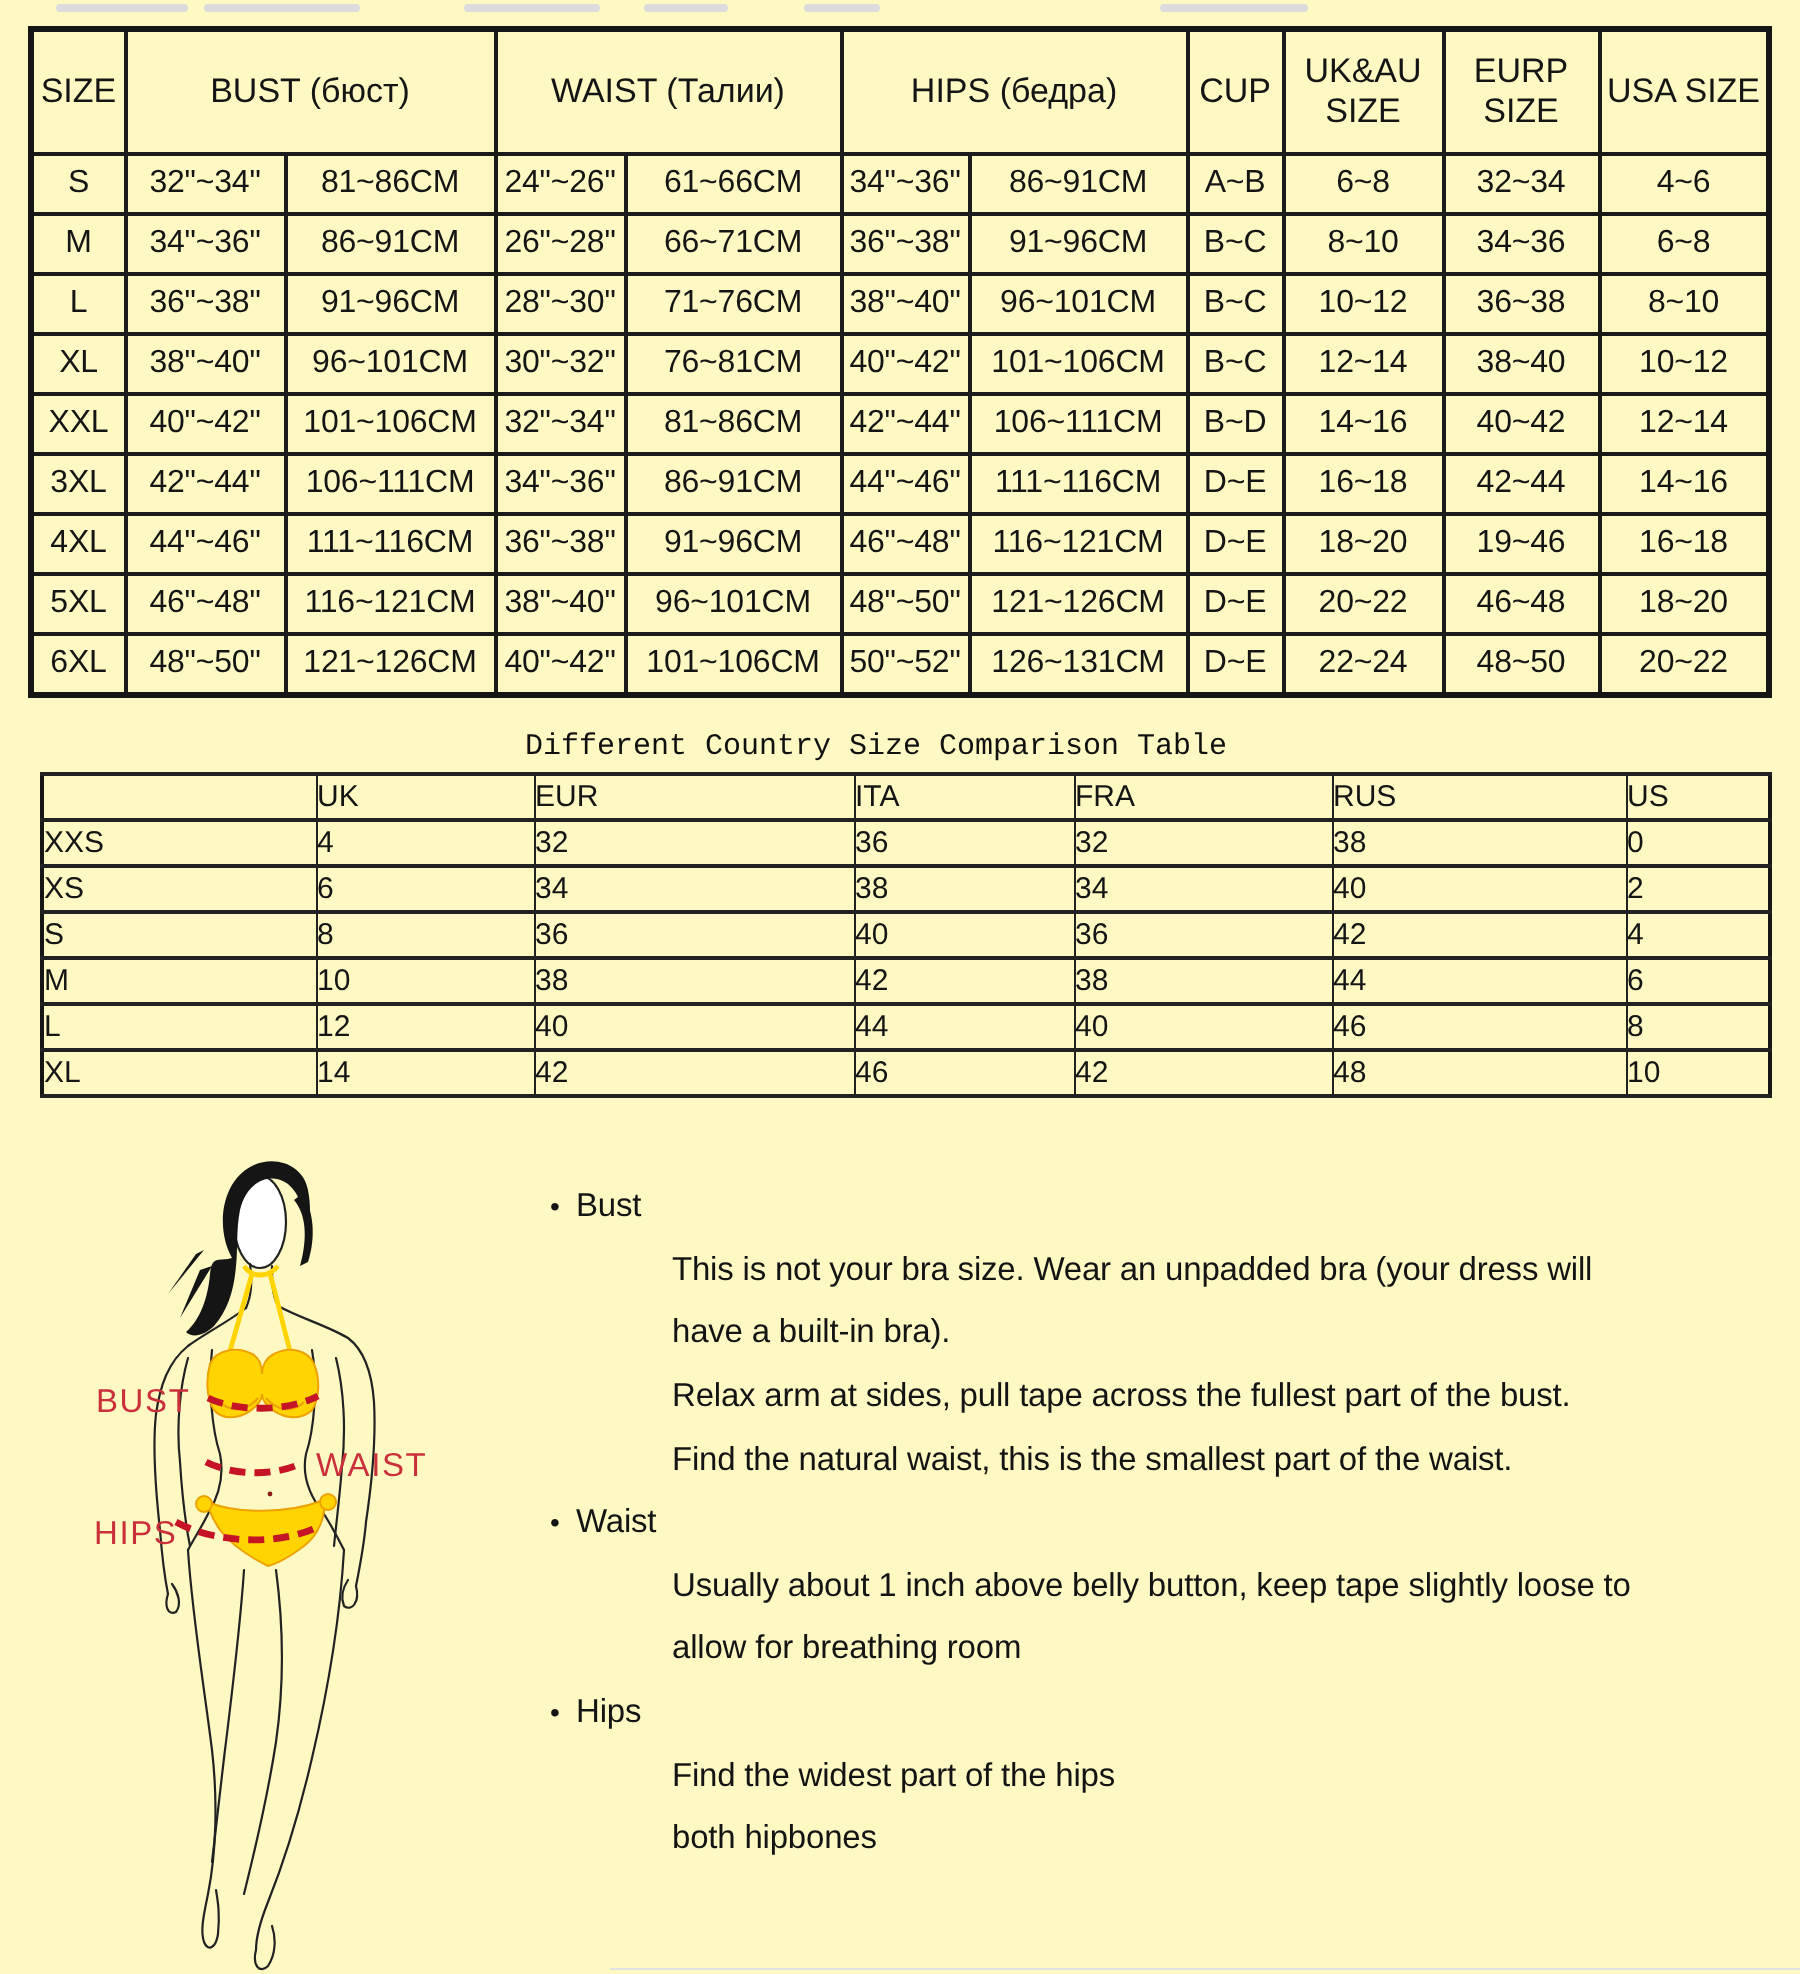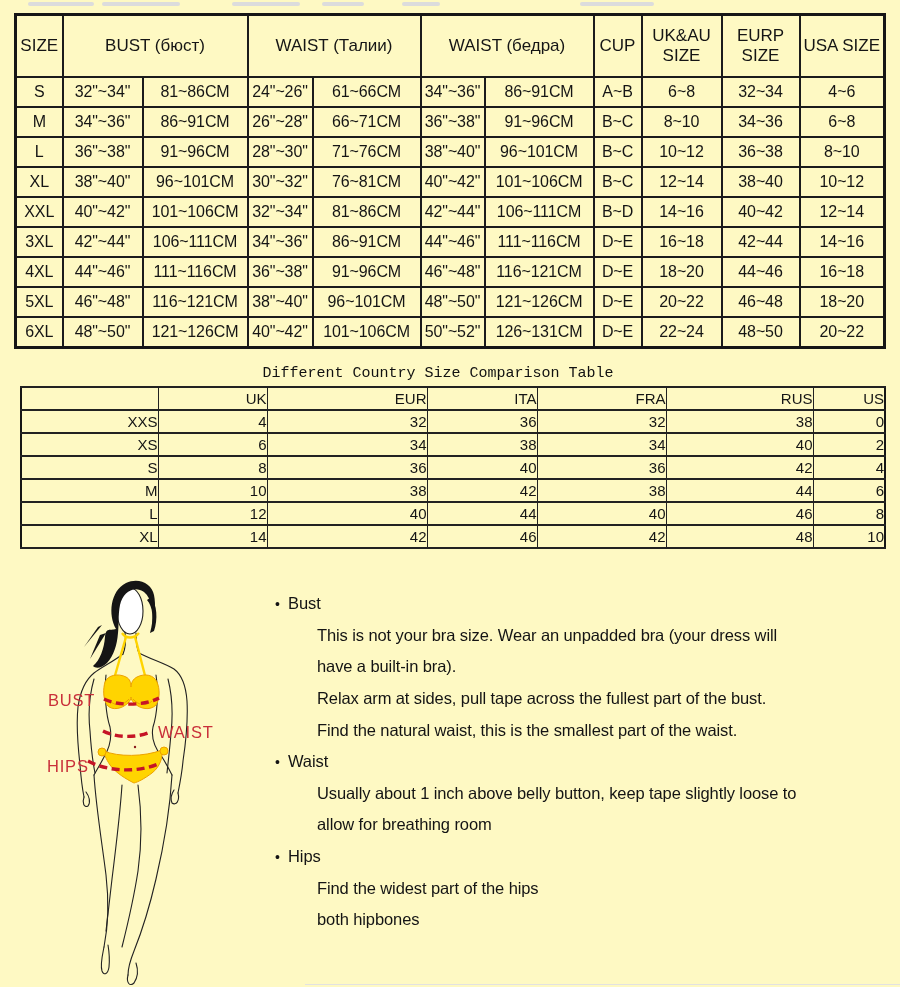--- a/index.html
+++ b/index.html
@@ -37,32 +37,32 @@
   }
   table.cmp {
     position:absolute; left:20px; top:386px; width:864px;
     border-collapse:collapse; table-layout:fixed;
     border:2px solid #161616;
   }
   table.cmp th, table.cmp td {
     border:1px solid #222;
     border-top-width:2px; border-bottom-width:2px;
     height:21px; padding:0;
-    text-align:right; vertical-align:middle;
+    text-align:left; vertical-align:middle;
     font-size:15px; font-weight:normal;
   }
 
   
   .guide { position:absolute; left:275px; top:588px; width:622px; }
   .g-line {
     height:31.65px; line-height:31.65px;
     font-size:16.5px; letter-spacing:-0.1px;
     white-space:nowrap; color:#141414;
   }
-  .g-line.body { margin-left:42px; }
+  .g-line.body { margin-left:61px; }
   .bullet { display:inline-block; width:13px; font-size:14px; vertical-align:0px; }
 
   
   .figure-wrap { position:absolute; left:22px; top:575px; width:230px; height:412px; }
   .figure-wrap svg { display:block; }
   .fig-label { font-family:"Liberation Sans", sans-serif; font-size:16.5px; letter-spacing:0.8px; }
 
   .bottom-hairline { position:absolute; left:305px; top:984px; width:595px; height:1px; background:#e2e2e2; }
 </style>
 </head>
@@ -89,21 +89,21 @@
         <col style="width:48px">
         <col style="width:80px">
       <col style="width:78px">
         <col style="width:85px">
     </colgroup>
     <thead>
       <tr>
         <th>SIZE</th>
         <th colspan="2">BUST (бюст)</th>
         <th colspan="2">WAIST (Талии)</th>
-        <th colspan="2">WAIST (бедра)</th>
+        <th colspan="2">HIPS (бедра)</th>
         <th>CUP</th>
         <th>UK&amp;AU SIZE</th>
         <th>EURP SIZE</th>
         <th>USA SIZE</th>
       </tr>
     </thead>
     <tbody>
         <tr>
           <td>S</td>
           <td>32"~34"</td>
@@ -185,21 +185,21 @@
         <tr>
           <td>4XL</td>
           <td>44"~46"</td>
           <td>111~116CM</td>
           <td>36"~38"</td>
           <td>91~96CM</td>
           <td>46"~48"</td>
           <td>116~121CM</td>
           <td>D~E</td>
           <td>18~20</td>
-          <td>44~46</td>
+          <td>19~46</td>
           <td>16~18</td>
         </tr>
         <tr>
           <td>5XL</td>
           <td>46"~48"</td>
           <td>116~121CM</td>
           <td>38"~40"</td>
           <td>96~101CM</td>
           <td>48"~50"</td>
           <td>121~126CM</td>

